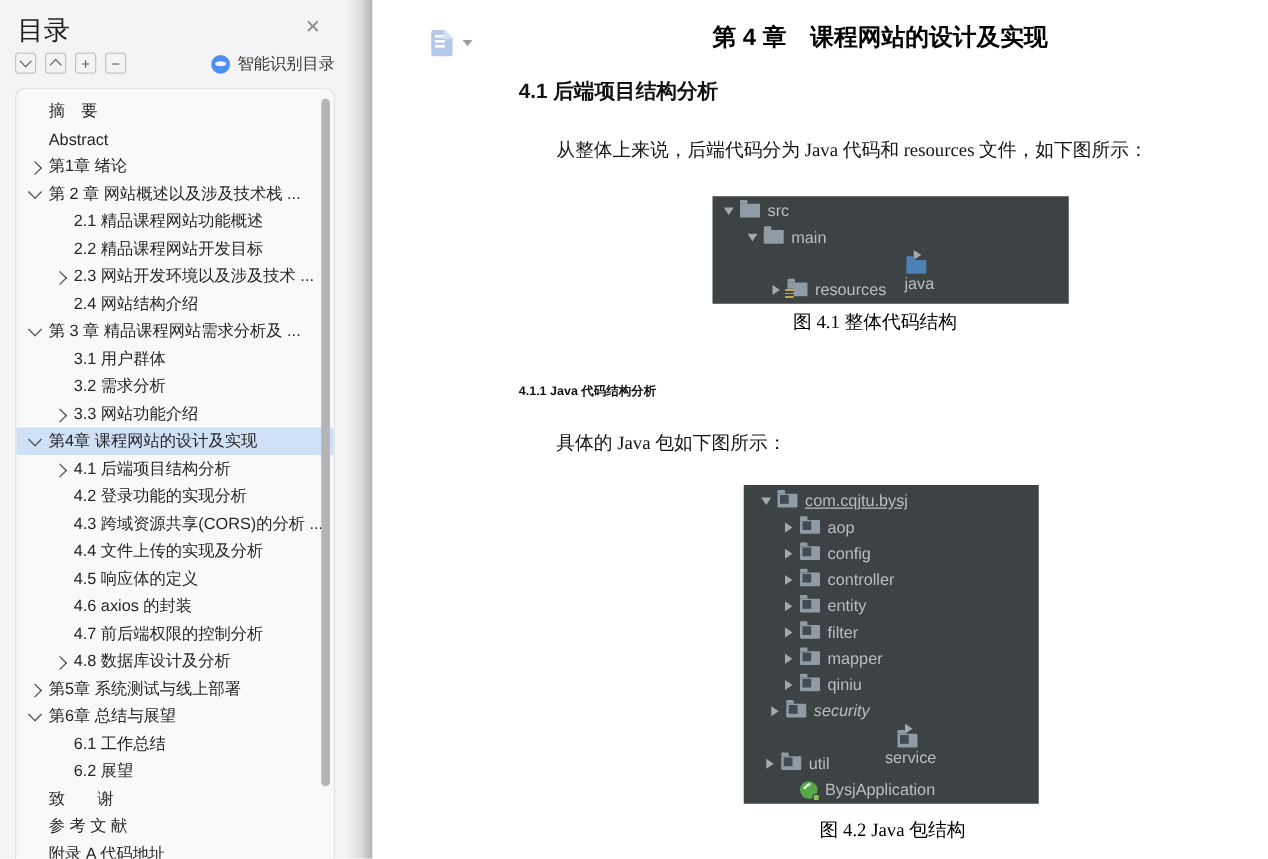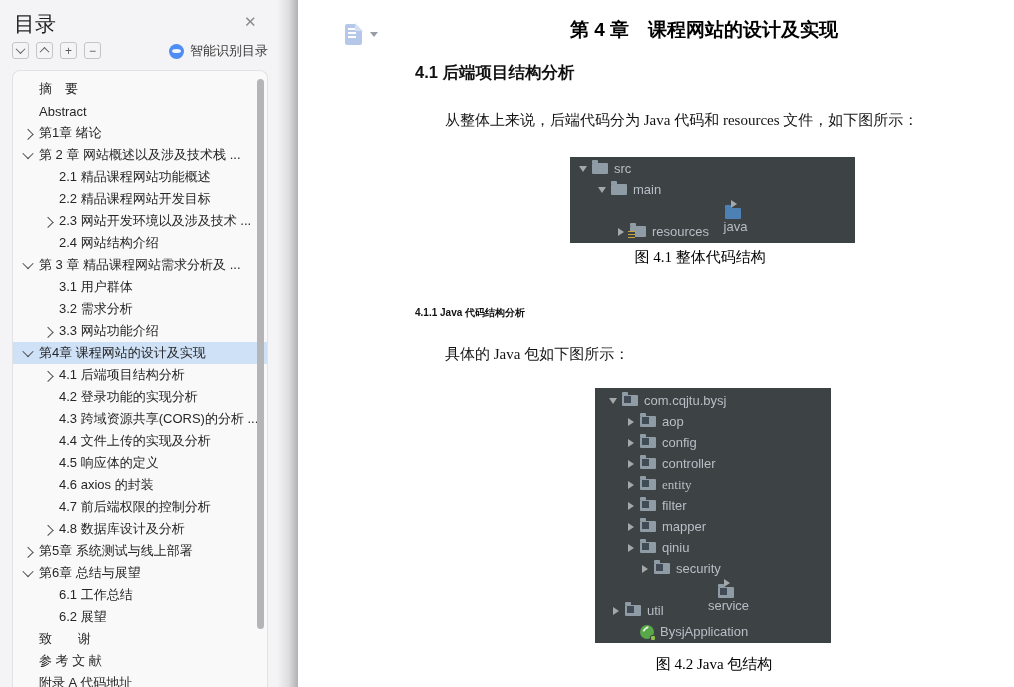--- a/index.html
+++ b/index.html
@@ -291,21 +291,21 @@
         </div>
       </div>
   </div>
   <div class="caption cap1">图 4.1 整体代码结构</div>
 
   <div class="h411">4.1.1  Java 代码结构分析</div>
   <div class="para para2">具体的 Java 包如下图所示：</div>
 
   <div class="figure fig2">
     <div>
-        <div class="tree-row" style="padding-left: 13px;">
+        <div class="tree-row" style="padding-left: 13px; text-decoration: underline;">
           <span class="tree-arrow">
             <span class="tri-down"></span>
           </span>
           <span class="tree-icon icon-package"></span>
           <span>com.cqjtu.bysj</span>
         </div>
         <div class="tree-row" style="padding-left: 31px;">
           <span class="tree-arrow">
             <span class="tri-right"></span>
           </span>
@@ -319,21 +319,21 @@
           <span class="tree-icon icon-package"></span>
           <span>config</span>
         </div>
         <div class="tree-row" style="padding-left: 31px;">
           <span class="tree-arrow">
             <span class="tri-right"></span>
           </span>
           <span class="tree-icon icon-package"></span>
           <span>controller</span>
         </div>
-        <div class="tree-row" style="padding-left: 31px; font-family: Liberation Serif, serif;">
+        <div class="tree-row" style="padding-left: 31px;">
           <span class="tree-arrow">
             <span class="tri-right"></span>
           </span>
           <span class="tree-icon icon-package"></span>
           <span>entity</span>
         </div>
         <div class="tree-row" style="padding-left: 31px;">
           <span class="tree-arrow">
             <span class="tri-right"></span>
           </span>
@@ -347,21 +347,21 @@
           <span class="tree-icon icon-package"></span>
           <span>mapper</span>
         </div>
         <div class="tree-row" style="padding-left: 31px;">
           <span class="tree-arrow">
             <span class="tri-right"></span>
           </span>
           <span class="tree-icon icon-package"></span>
           <span>qiniu</span>
         </div>
-        <div class="tree-row" style="padding-left: 45px;">
+        <div class="tree-row" style="padding-left: 20px; font-style: italic;">
           <span class="tree-arrow">
             <span class="tri-right"></span>
           </span>
           <span class="tree-icon icon-package"></span>
           <span>security</span>
         </div>
         <div class="tree-row" style="padding-left: 31px; flex-direction: column;">
           <span class="tree-arrow">
             <span class="tri-right"></span>
           </span>

